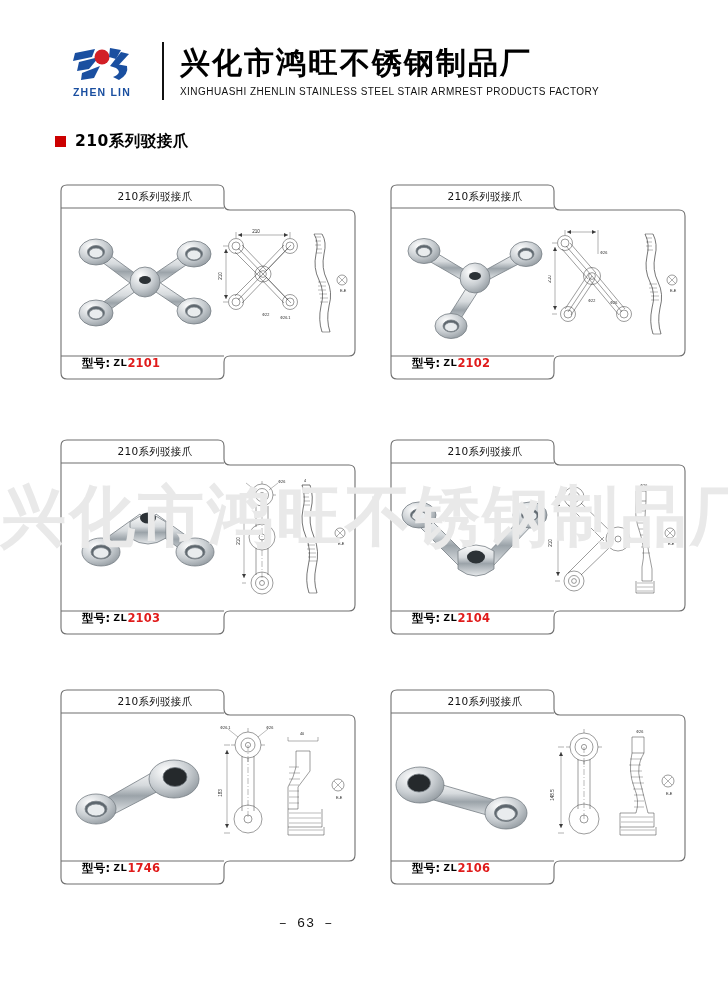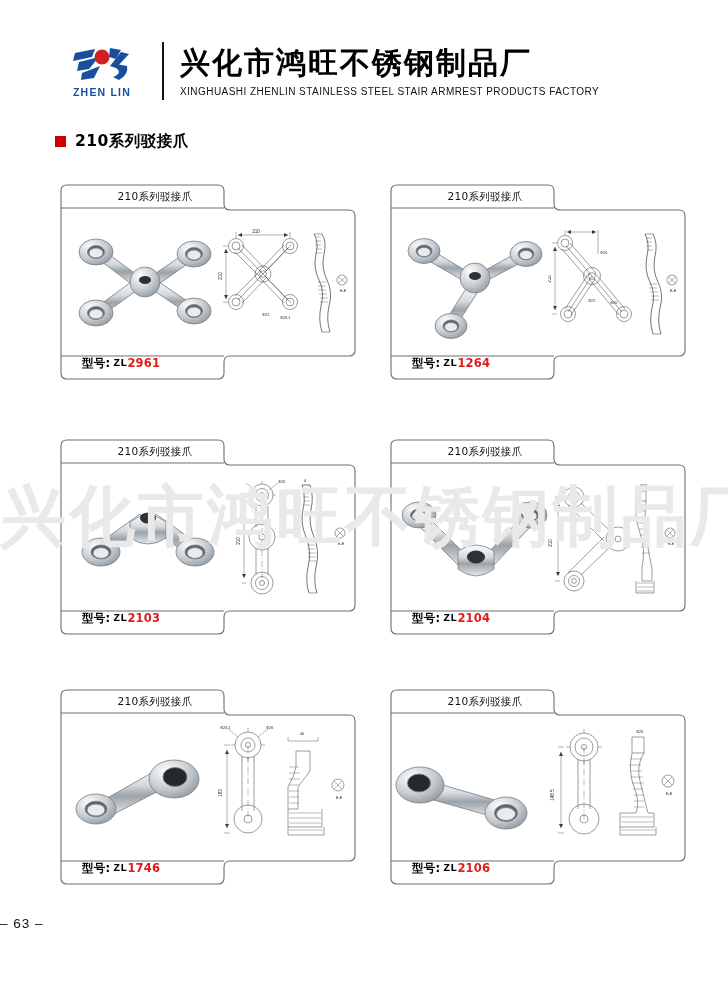--- a/index.html
+++ b/index.html
@@ -90,23 +90,23 @@
   }
   .model-prefix{color:#000;margin-right:3px;}
   .model-zl{color:#000;font-family:Liberation Mono, monospace;}
   .model-num{color:#e01b1b;}
 
   .photo{position:absolute;z-index:3;}
   .tech{position:absolute;z-index:3;}
 
   
   .page-num{
-    position:absolute;left:0;top:916px;width:612px;
+    position:absolute;left:0;top:916px;width:612px;text-align:center;
     font-size:13.5px;color:#111;letter-spacing:1px;
-    font-family:Liberation Sans, sans-serif;
+    font-family:Liberation Mono, monospace;
   }
 </style>
 </head>
 <body>
 
 <div class="page">
 
   <div class="header">
     <div class="logo-block">
       <svg class="logo-mark" viewBox="0 0 66 40">
@@ -213,21 +213,21 @@
           <text x="4" y="52" text-anchor="middle" transform="rotate(-90 4 52)">210</text>
           <text x="44" y="92" font-size="3.8">Φ22</text>
           <text x="62" y="95" font-size="3.8">Φ26.1</text>
           <text x="122" y="68" font-size="3.8">E-E</text>
         </g>
       </svg>
 
       <div class="card-model">
         <span class="model-prefix">型号:</span>
           <span class="model-zl">ZL</span>
-          <span class="model-num">2961</span>
+          <span class="model-num">2101</span>
       </div>
     </div>
 
     <div class="card" style="left:388px;top:182px;">
       <svg class="card-svg" viewBox="0 0 300 200">
         <path d="M3 26 L3 9 Q3 3 9 3 L160 3 Q166 3 166 9 L166 22 Q166 28 172 28 L291 28 Q297 28 297 34 L297 168 Q297 174 291 174 L172 174 Q166 174 166 180 L166 191 Q166 197 160 197 L9 197 Q3 197 3 191 L3 26 Z" fill="#ffffff" stroke="#6f6f6f" stroke-width="1.1"></path>
         <path d="M3 26 L166 26" stroke="#6f6f6f" stroke-width="1.1" fill="none"></path>
         <path d="M3 174 L166 174" stroke="#6f6f6f" stroke-width="1.1" fill="none"></path>
       </svg>
       <div class="card-tab-label">210系列驳接爪</div>
@@ -295,21 +295,21 @@
           <text x="52" y="30" font-size="3.8">Φ26</text>
           <text x="40" y="78" font-size="3.8">Φ22</text>
           <text x="62" y="80" font-size="3.8">Φ26</text>
           <text x="122" y="68" font-size="3.8">E-E</text>
         </g>
       </svg>
 
       <div class="card-model">
         <span class="model-prefix">型号:</span>
           <span class="model-zl">ZL</span>
-          <span class="model-num">1264</span>
+          <span class="model-num">2102</span>
       </div>
     </div>
 
     <div class="card" style="left:58px;top:437px;">
       <svg class="card-svg" viewBox="0 0 300 200">
         <path d="M3 26 L3 9 Q3 3 9 3 L160 3 Q166 3 166 9 L166 22 Q166 28 172 28 L291 28 Q297 28 297 34 L297 168 Q297 174 291 174 L172 174 Q166 174 166 180 L166 191 Q166 197 160 197 L9 197 Q3 197 3 191 L3 26 Z" fill="#ffffff" fill-opacity="0.0" stroke="#6f6f6f" stroke-width="1.1"></path>
         <path d="M3 26 L166 26" stroke="#6f6f6f" stroke-width="1.1" fill="none"></path>
         <path d="M3 174 L166 174" stroke="#6f6f6f" stroke-width="1.1" fill="none"></path>
       </svg>
       <div class="card-tab-label">210系列驳接爪</div>

